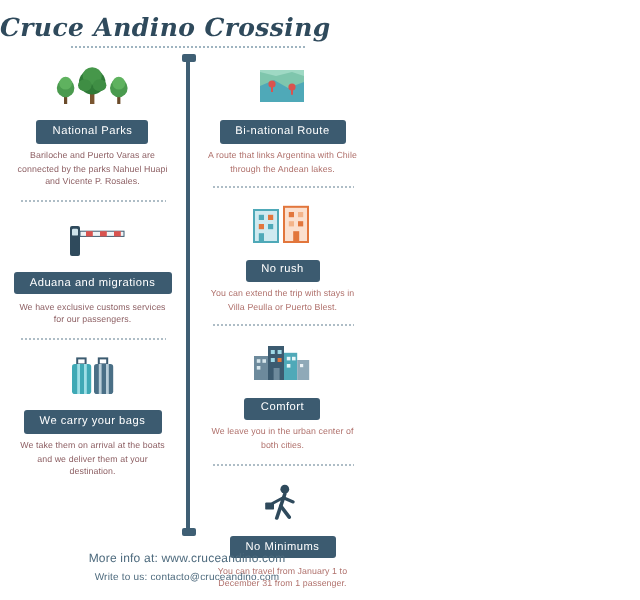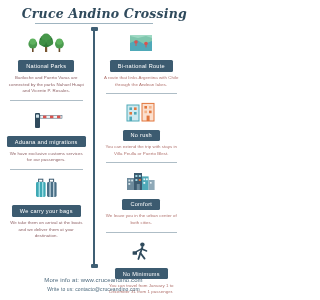--- a/index.html
+++ b/index.html
@@ -6,21 +6,21 @@
   body{
     width:187px;height:300px;overflow:hidden;
     background:#ffffff;
     font-family:"Liberation Sans",sans-serif;
     color:#3d5a6c;
     position:relative;
   }
   .page{position:relative;width:187px;height:300px;box-sizing:border-box;}
 
   
-  .title-wrap{padding-top:8px;text-align:right;}
+  .title-wrap{padding-top:8px;text-align:left;}
   .title{
     font-family:"DejaVu Serif",serif;
     font-style:italic;
     font-weight:bold;
     font-size:12.5px;
     letter-spacing:.2px;
     color:#2f4a5c;
     line-height:1;
   }
   .title-underline{

